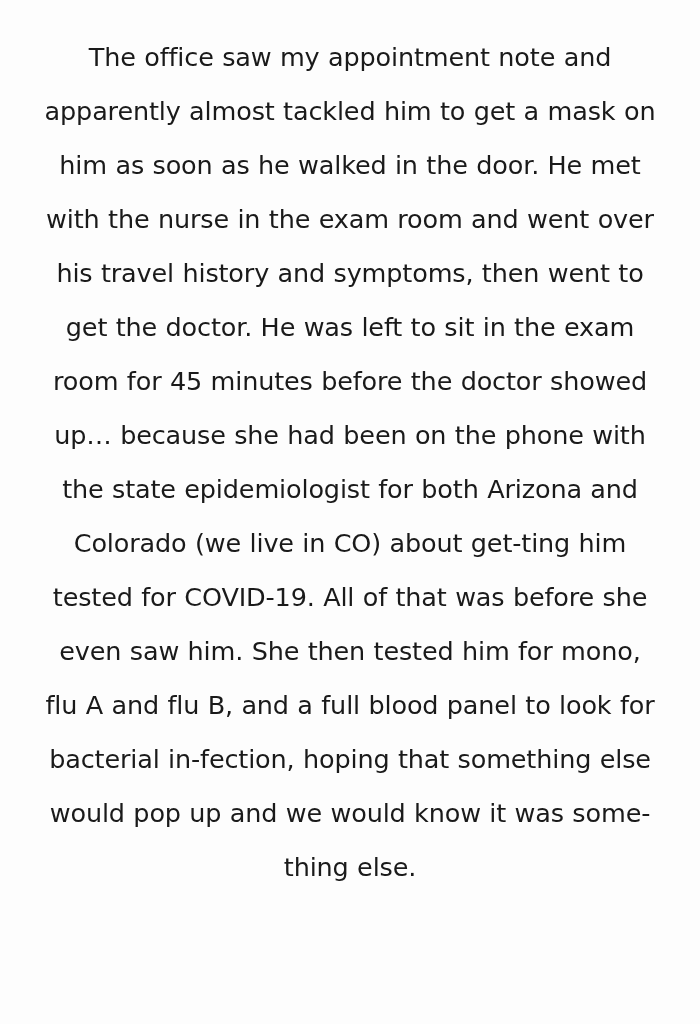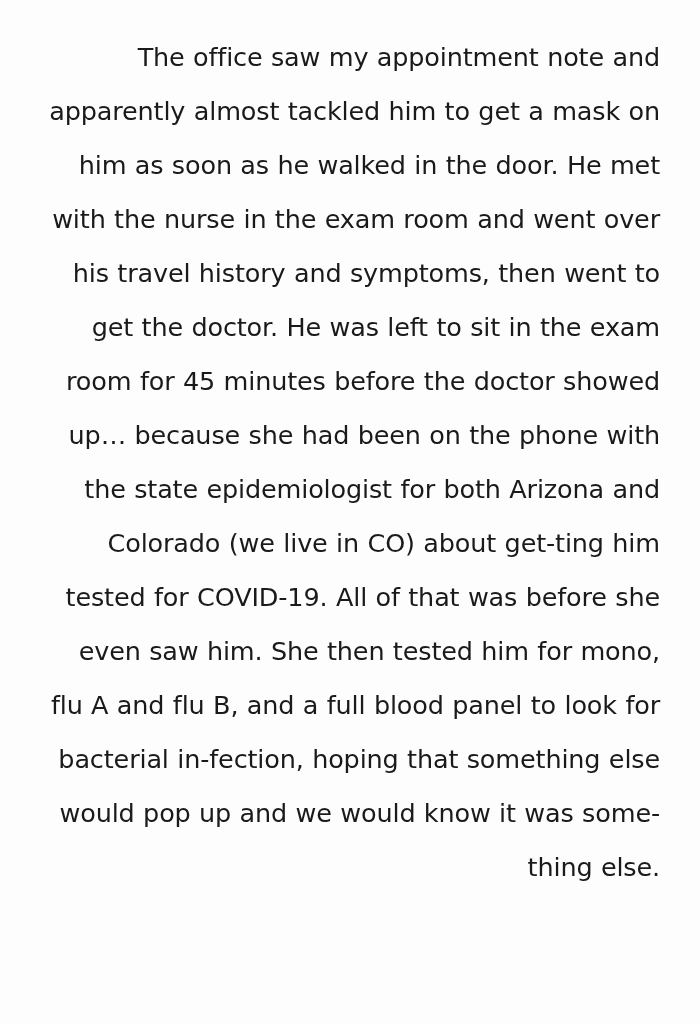--- a/index.html
+++ b/index.html
@@ -21,21 +21,21 @@
     position: relative;
     overflow: hidden;
   }
   .text-block {
     font-family: "DejaVu Sans", sans-serif;
     font-size: 25.5px;
     line-height: 54px;
     color: #1a1a1a;
     letter-spacing: -0.15px;
     word-spacing: 0.5px;
-    text-align: right;
+    text-align: center;
     white-space: pre-wrap;
     font-weight: 400;
   }
 </style>
 </head>
 <body>
 
 <div class="page">
   <div class="text-block">The office saw my appointment note and apparently almost tackled him to get a mask on him as soon as he walked in the door. He met with the nurse in the exam room and went over his travel history and symptoms, then went to get the doctor. He was left to sit in the exam room for 45 minutes before the doctor showed up… because she had been on the phone with the state epidemiologist for both Arizona and Colorado (we live in CO) about get-ting him tested for COVID-19. All of that was before she even saw him. She then tested him for mono, flu A and flu B, and a full blood panel to look for bacterial in-fection, hoping that something else would pop up and we would know it was some-thing else.</div>
 </div>

